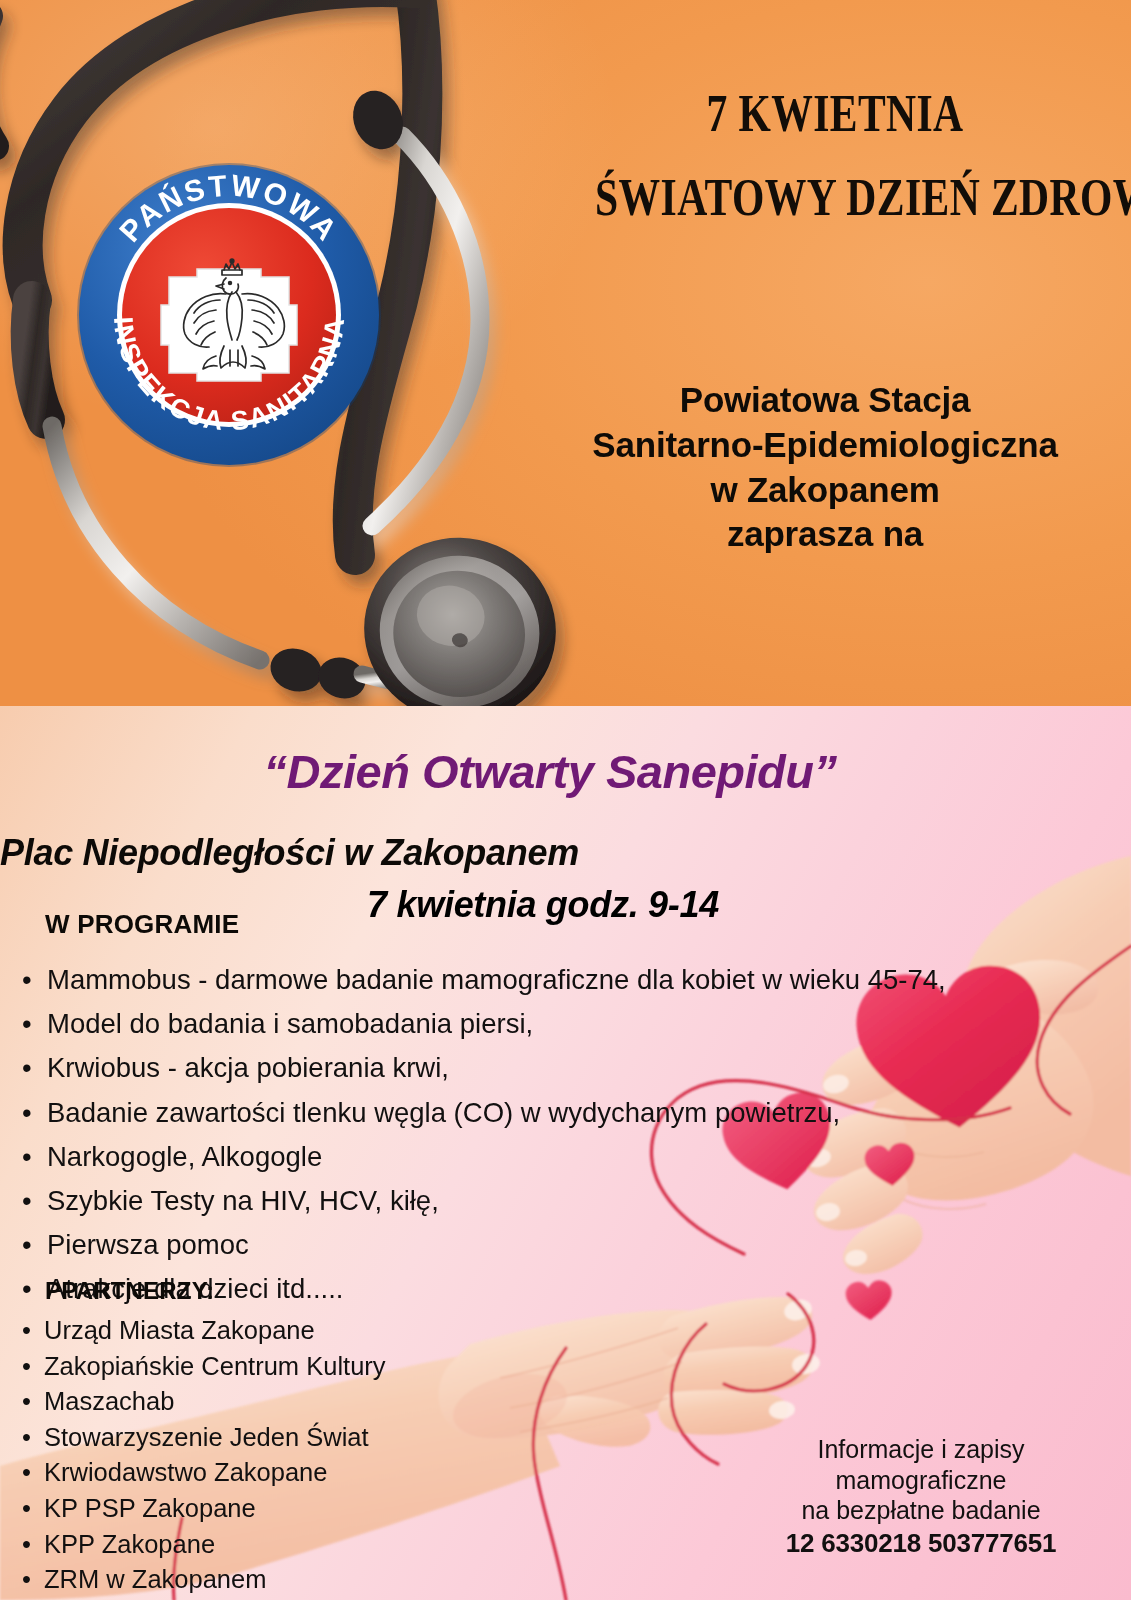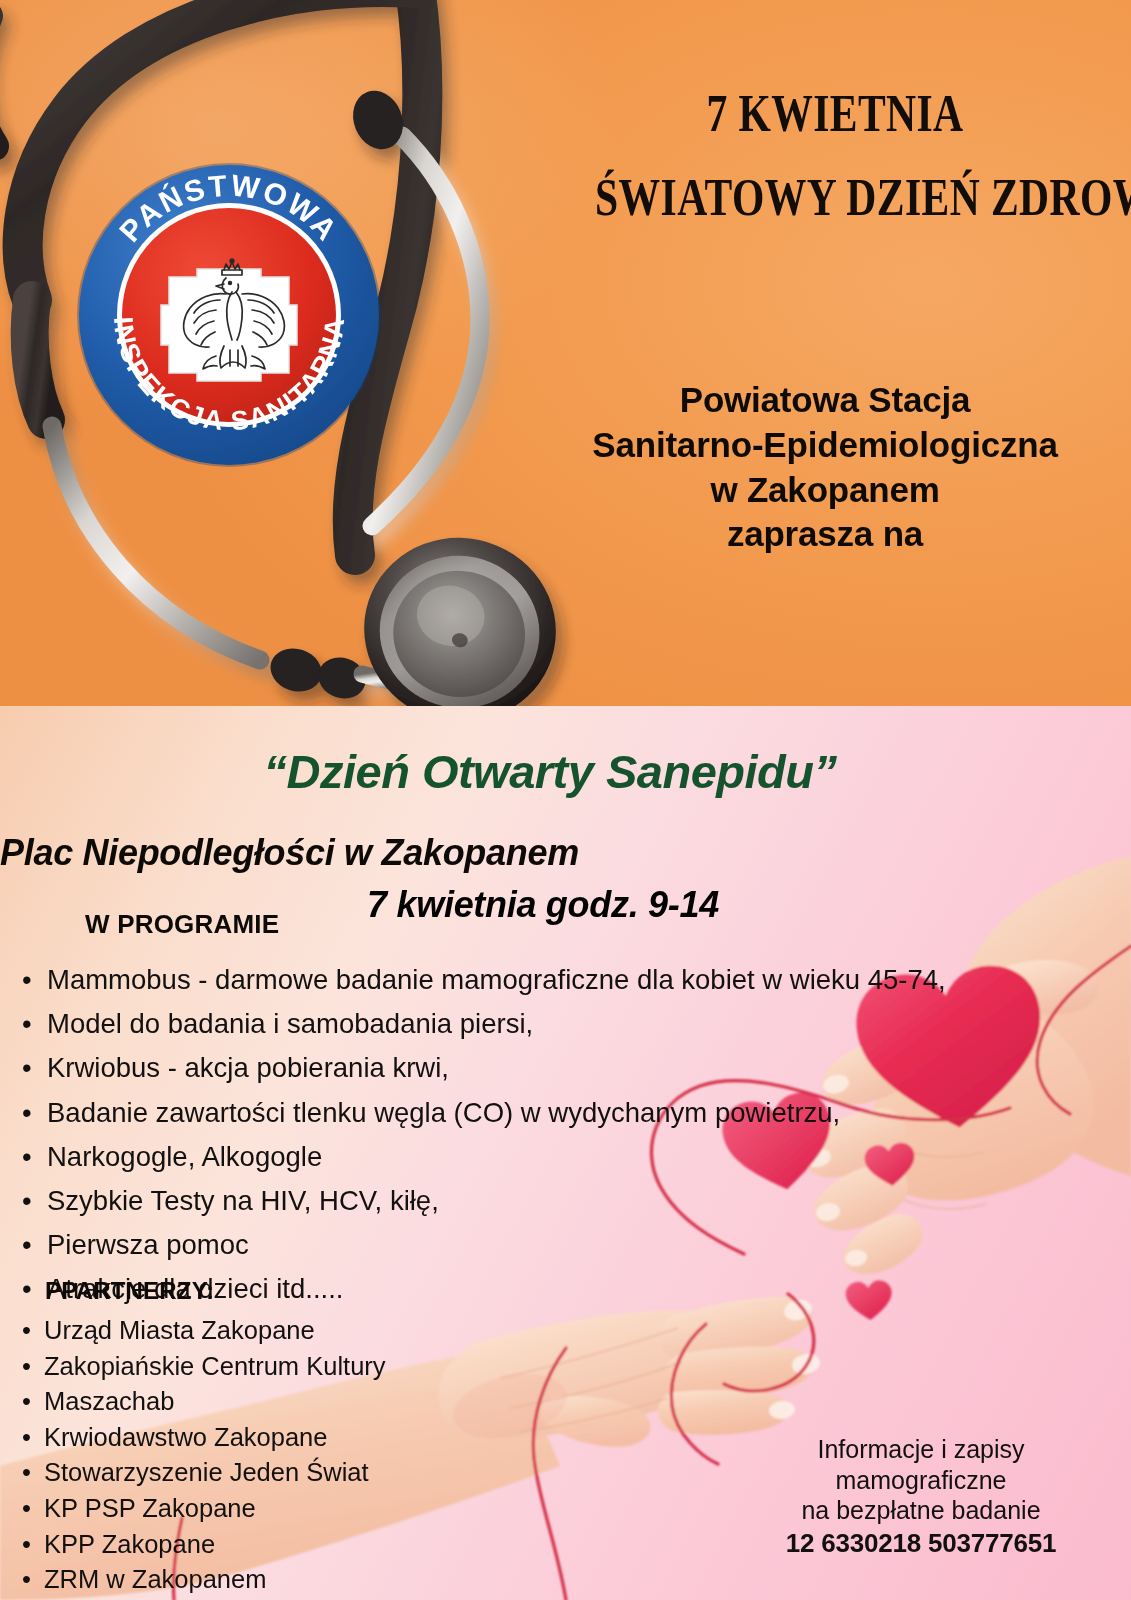--- a/index.html
+++ b/index.html
@@ -70,38 +70,38 @@
   }
 
   
   #art{position:absolute;left:0;top:0;width:1131px;height:894px;pointer-events:none;}
 
   
   #title-main{
     position:absolute;left:0;top:744px;width:1100px;
     text-align:center;
     font-size:47px;font-weight:700;font-style:italic;
-    color:#14532d;letter-spacing:-.5px;white-space:nowrap;
+    color:#701a75;letter-spacing:-.5px;white-space:nowrap;
   }
   #title-place{
     position:absolute;left:0;top:832px;width:1086px;
     text-align:left;
     font-size:36px;font-weight:700;font-style:italic;
     color:#0d0a07;letter-spacing:-.3px;white-space:nowrap;
   }
   #title-time{
     position:absolute;left:0;top:884px;width:1086px;
     text-align:center;
     font-size:36px;font-weight:700;font-style:italic;
     color:#000000;letter-spacing:-.3px;white-space:nowrap;
   }
 
   #program-head{
     position:absolute;left:45px;top:909px;
-    font-size:26px;font-weight:700;color:#0d0a07;letter-spacing:.2px;margin-left:40px;
+    font-size:26px;font-weight:700;color:#0d0a07;letter-spacing:.2px;
   }
 
   ul.plist{
     position:absolute;margin:0;padding:0;list-style:none;
   }
   ul.plist li{
     position:relative;
     color:#121010;
     white-space:nowrap;
   }
@@ -489,22 +489,22 @@
     <li>Pierwsza pomoc</li>
     <li>Atrakcje dla dzieci itd.....</li>
   </ul>
 
   <div id="partners-head">PPARTNERZY:</div>
 
   <ul class="plist" id="partners-list">
     <li>Urząd Miasta Zakopane</li>
     <li>Zakopiańskie Centrum Kultury</li>
     <li>Maszachab</li>
+    <li>Stowarzyszenie Jeden Świat</li>
     <li>Krwiodawstwo Zakopane</li>
-    <li>Stowarzyszenie Jeden Świat</li>
     <li>KP PSP Zakopane</li>
     <li>KPP Zakopane</li>
     <li>ZRM w Zakopanem</li>
     <li>MBP Zakopane</li>
   </ul>
 
   <div id="contact">
     <div>Informacje i zapisy</div>
     <div>mamograficzne</div>
     <div>na bezpłatne badanie</div>

